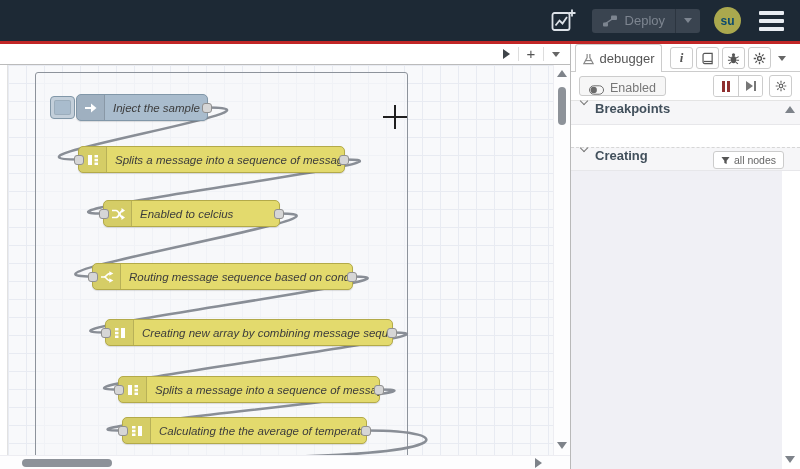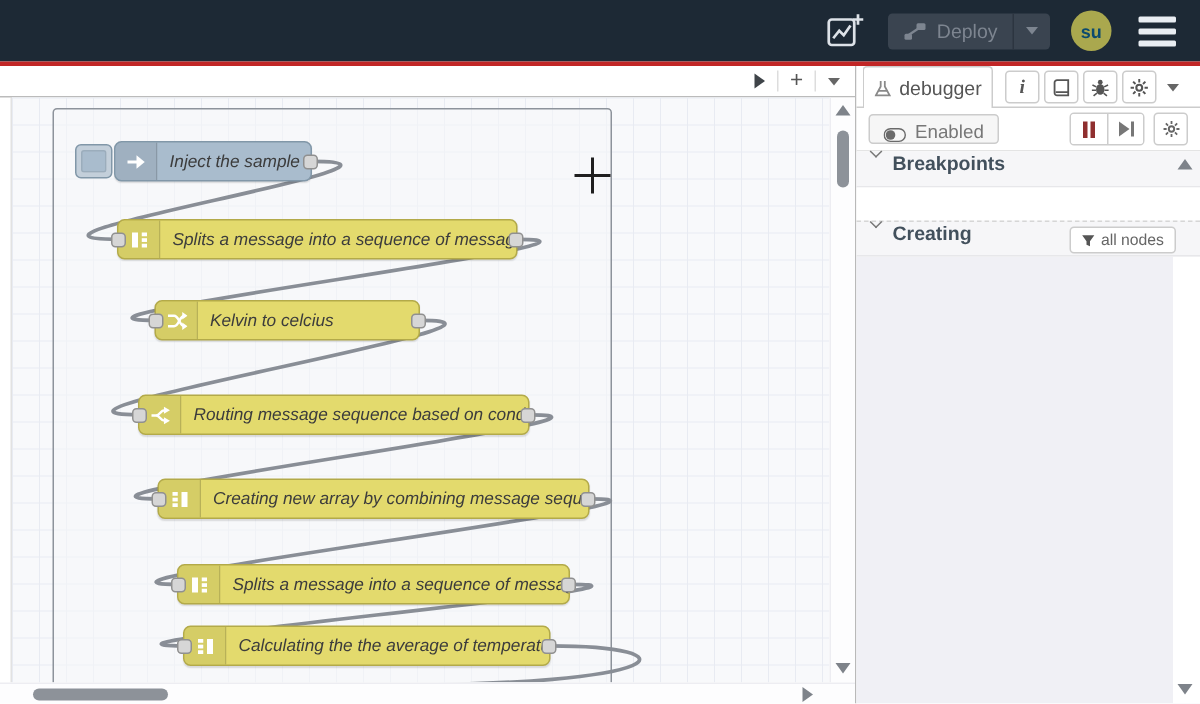--- a/index.html
+++ b/index.html
@@ -186,21 +186,21 @@
           </div>
           <div class="node yellow" style="left: 95px; top: 135px; width: 177px;">
             <div class="iconbox">
               <svg width="14" height="14" viewBox="0 0 14 14">
                 <path d="M1 3.5h4c3.5 0 3.5 7 7 7" stroke="#fff" stroke-width="1.7" fill="none"></path>
                 <path d="M1 10.5h4c3.5 0 3.5-7 7-7" stroke="#fff" stroke-width="1.7" fill="none"></path>
                 <path d="M10.5 1l3.5 2.5-3.5 2.5z" fill="#fff"></path>
                 <path d="M10.5 8l3.5 2.5-3.5 2.5z" fill="#fff"></path>
               </svg>
             </div>
-            <span class="nlabel">Kelvin to celcius</span>
+            <span class="nlabel">Enabled to celcius</span>
             <div class="port in"></div>
             <div class="port out"></div>
           </div>
           <div class="node yellow" style="left: 84px; top: 198px; width: 261px;">
             <div class="iconbox">
               <svg width="14" height="14" viewBox="0 0 14 14">
                 <path d="M1 7h3c3 0 2.5-3.5 6-3.5M4 7c3 0 2.5 3.5 6 3.5" stroke="#fff" stroke-width="1.6" fill="none"></path>
                 <path d="M9.3 1.2l4 2.3-4 2.3z" fill="#fff"></path>
                 <path d="M9.3 8.2l4 2.3-4 2.3z" fill="#fff"></path>
               </svg>

